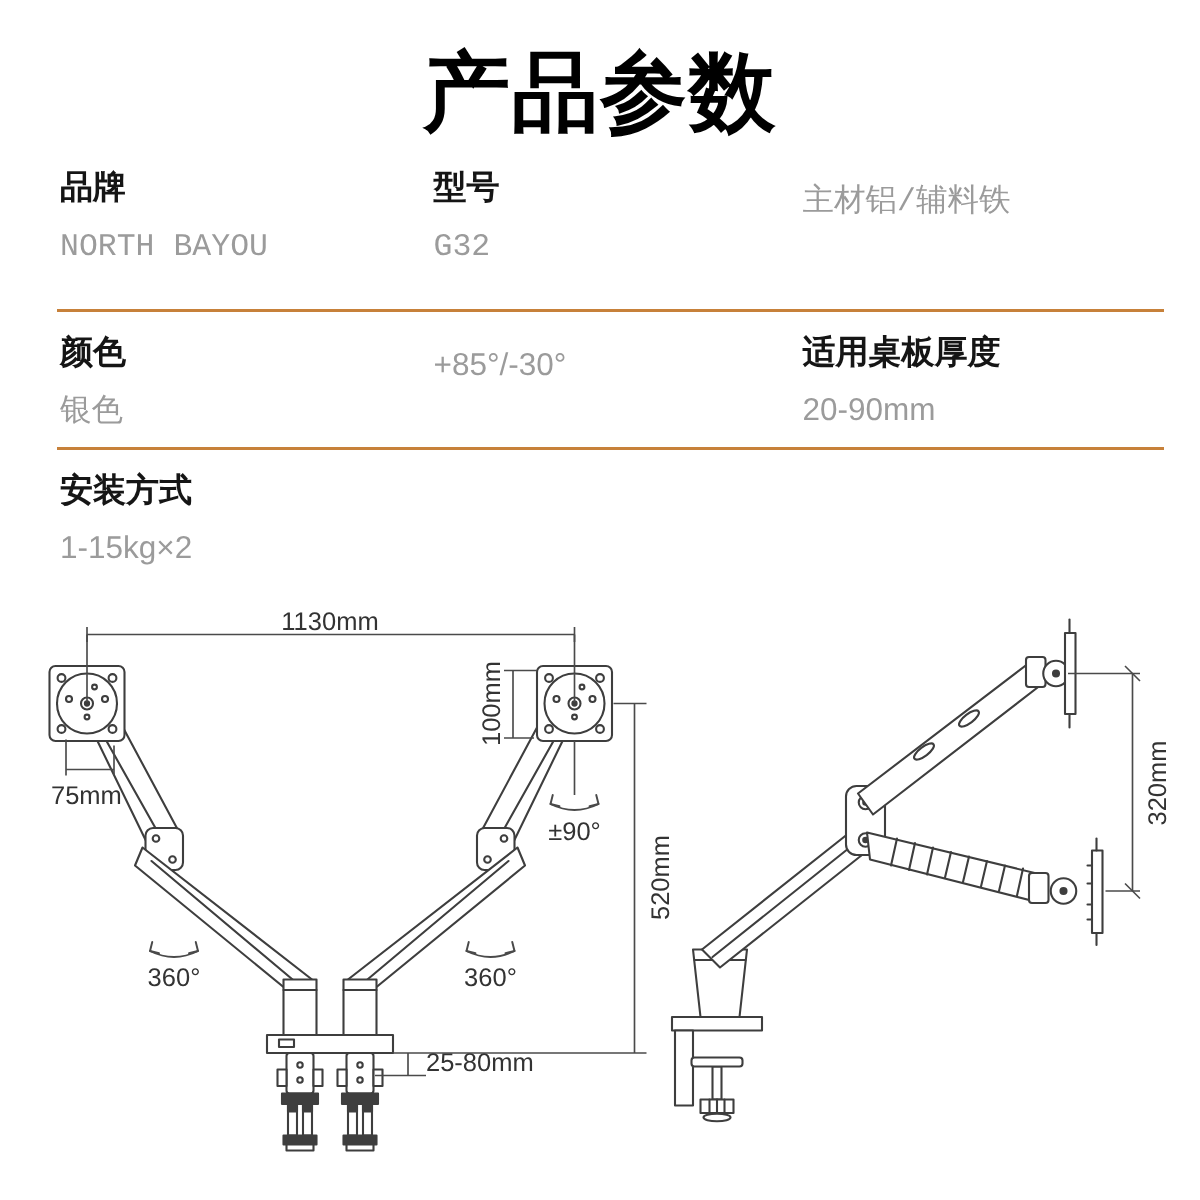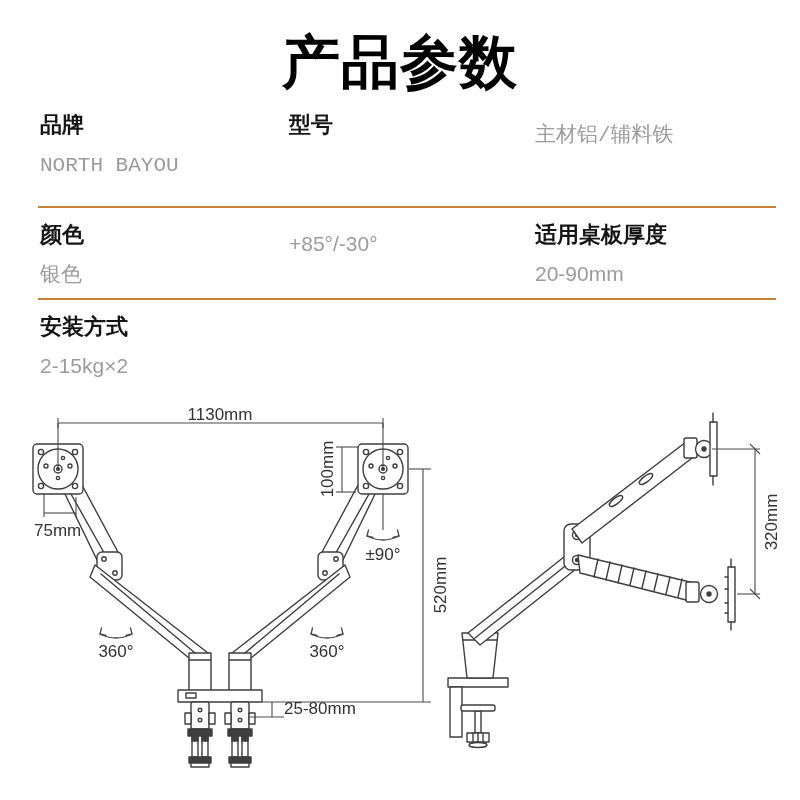--- a/index.html
+++ b/index.html
@@ -43,20 +43,21 @@
 
   <div class="spec-table">
 
     <div class="spec-row first">
       <div class="cell">
         <div class="label">品牌</div>
         <div class="value">NORTH BAYOU</div>
       </div>
       <div class="cell">
         <div class="label">型号</div>
+        <div class="value">G32</div>
       </div>
       <div class="cell">
         <div class="value">主材铝/辅料铁</div>
       </div>
     </div>
 
     <hr class="divider">
 
     <div class="spec-row">
       <div class="cell">
@@ -70,21 +71,21 @@
         <div class="label">适用桌板厚度</div>
         <div class="value">20-90mm</div>
       </div>
     </div>
 
     <hr class="divider">
 
     <div class="spec-row">
       <div class="cell">
         <div class="label">安装方式</div>
-        <div class="value">2-15kg×2</div>
+        <div class="value">1-15kg×2</div>
       </div>
     </div>
   </div>
 
   <div class="diagram-wrap">
   <svg viewBox="0 0 800 415" width="800" height="415">
 
     <g stroke="#3e3e3e" stroke-width="1.4" fill="none" stroke-linejoin="round" stroke-linecap="round">
 
       <g>

